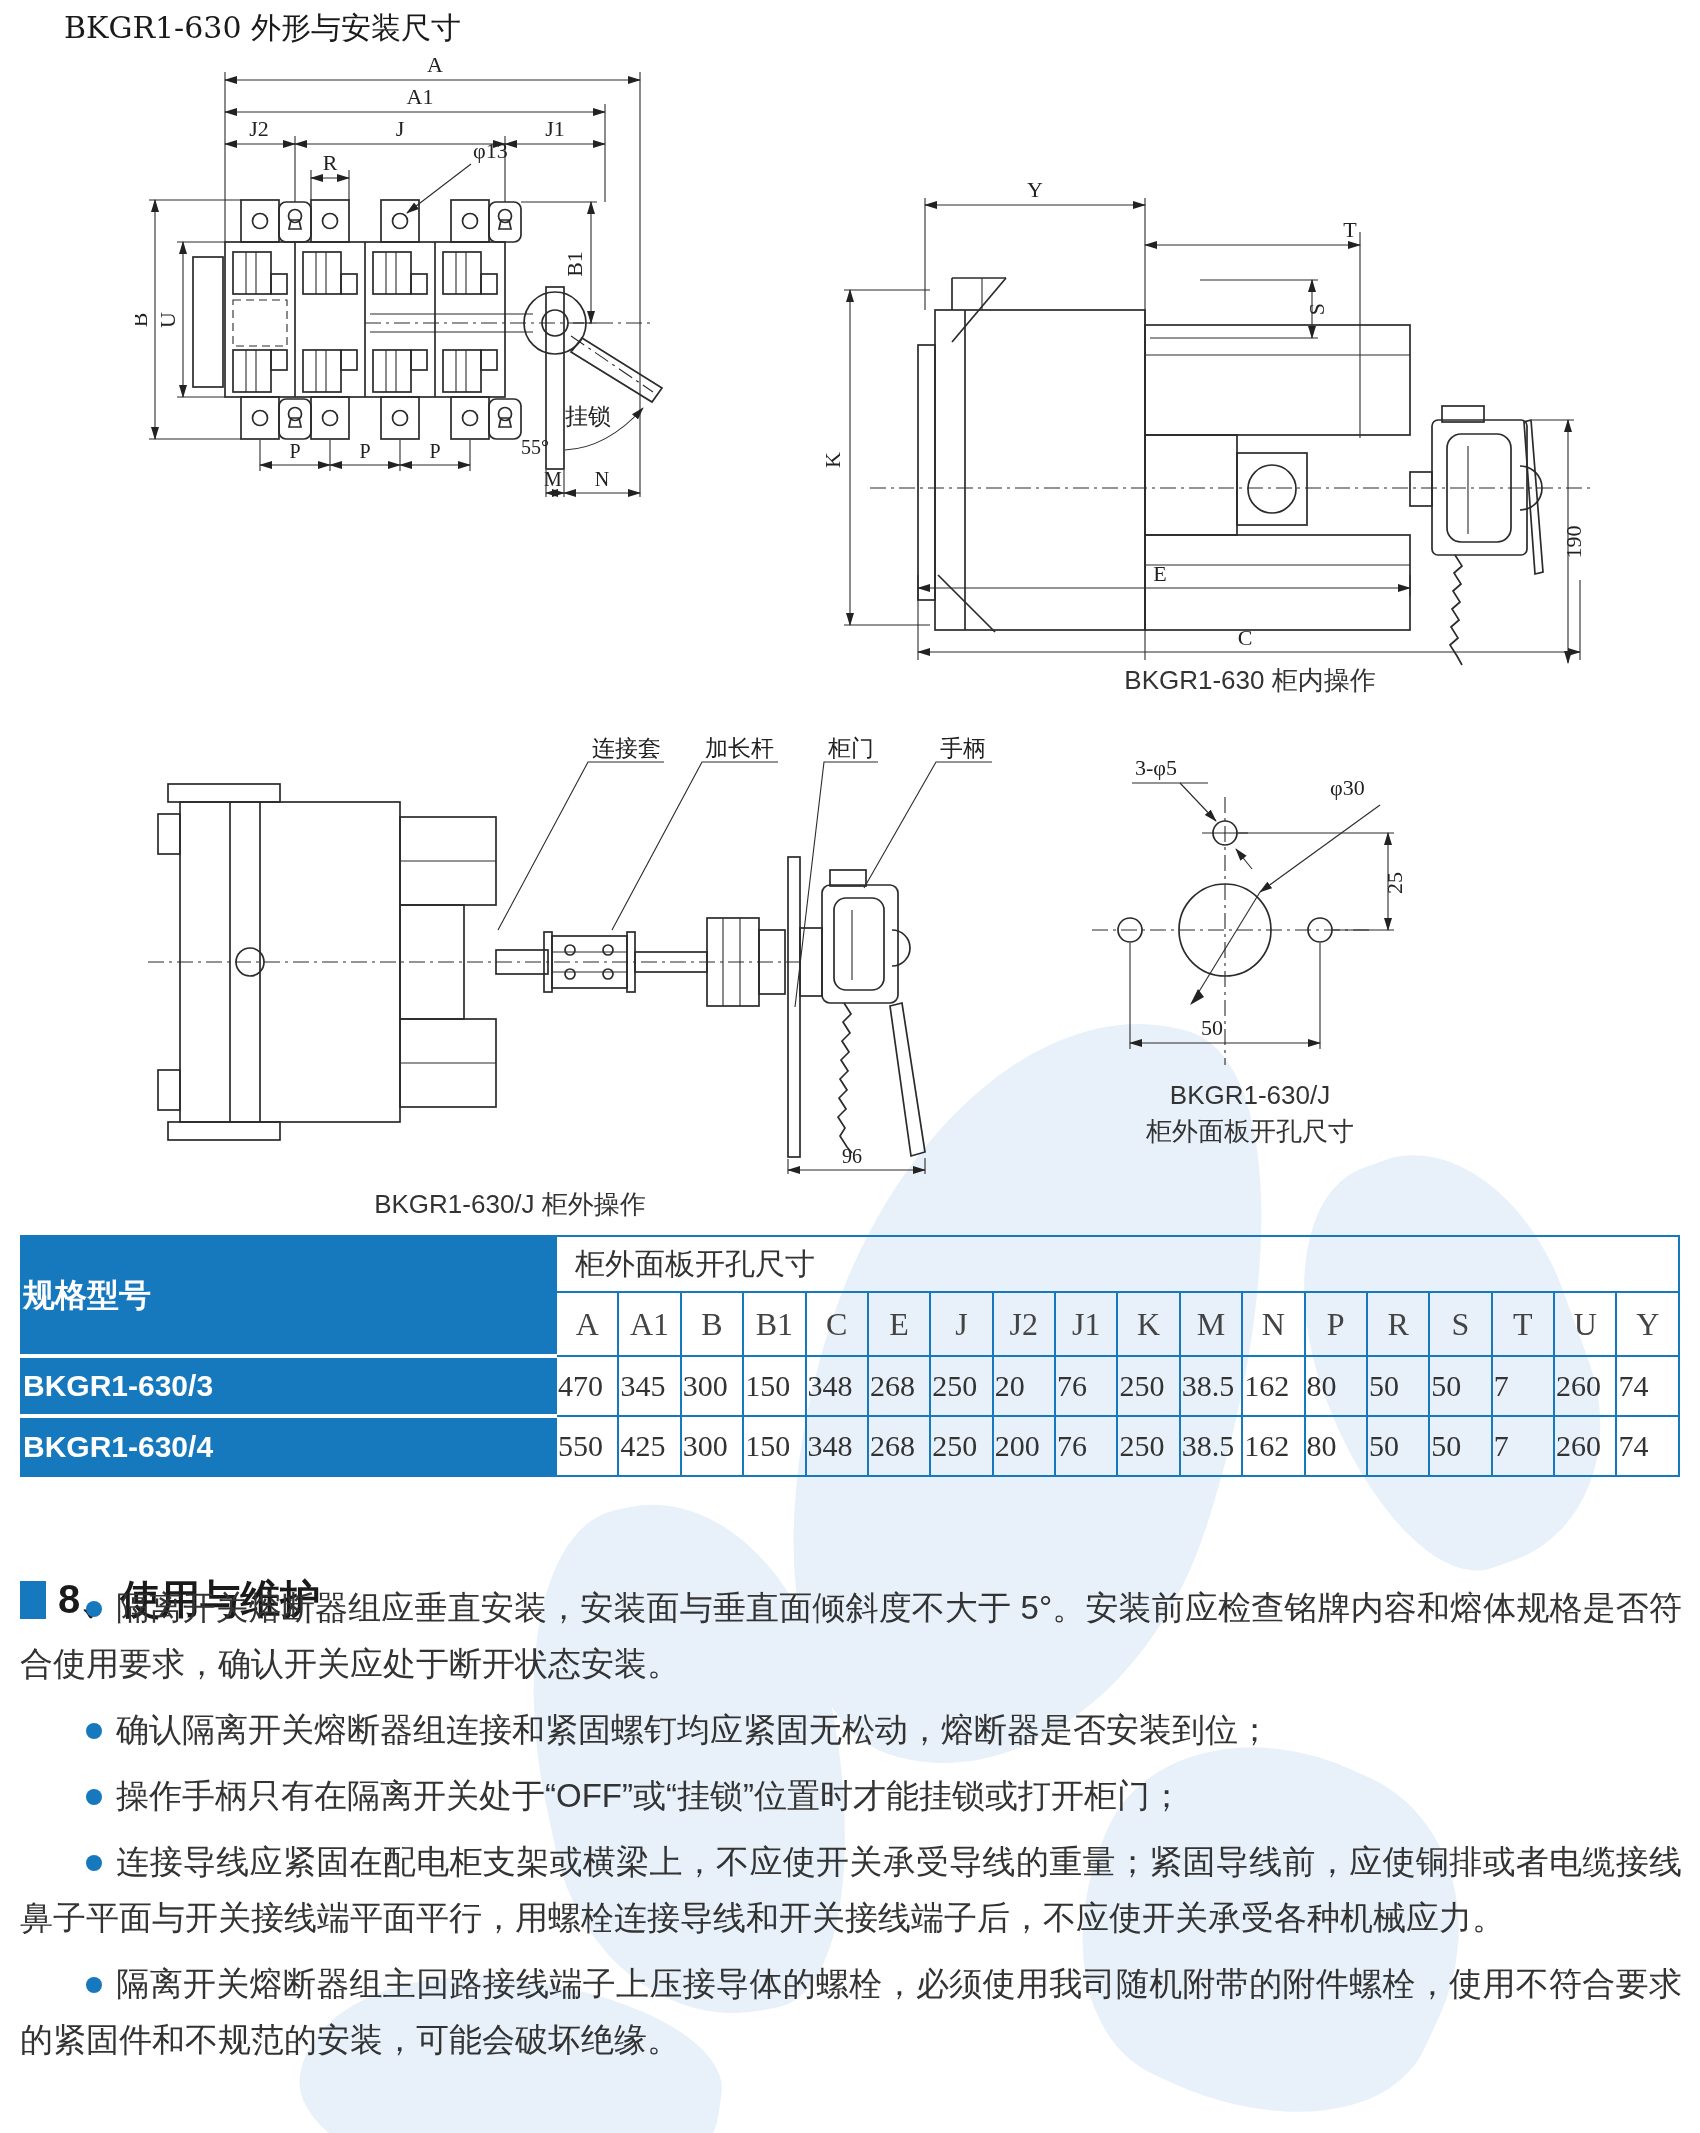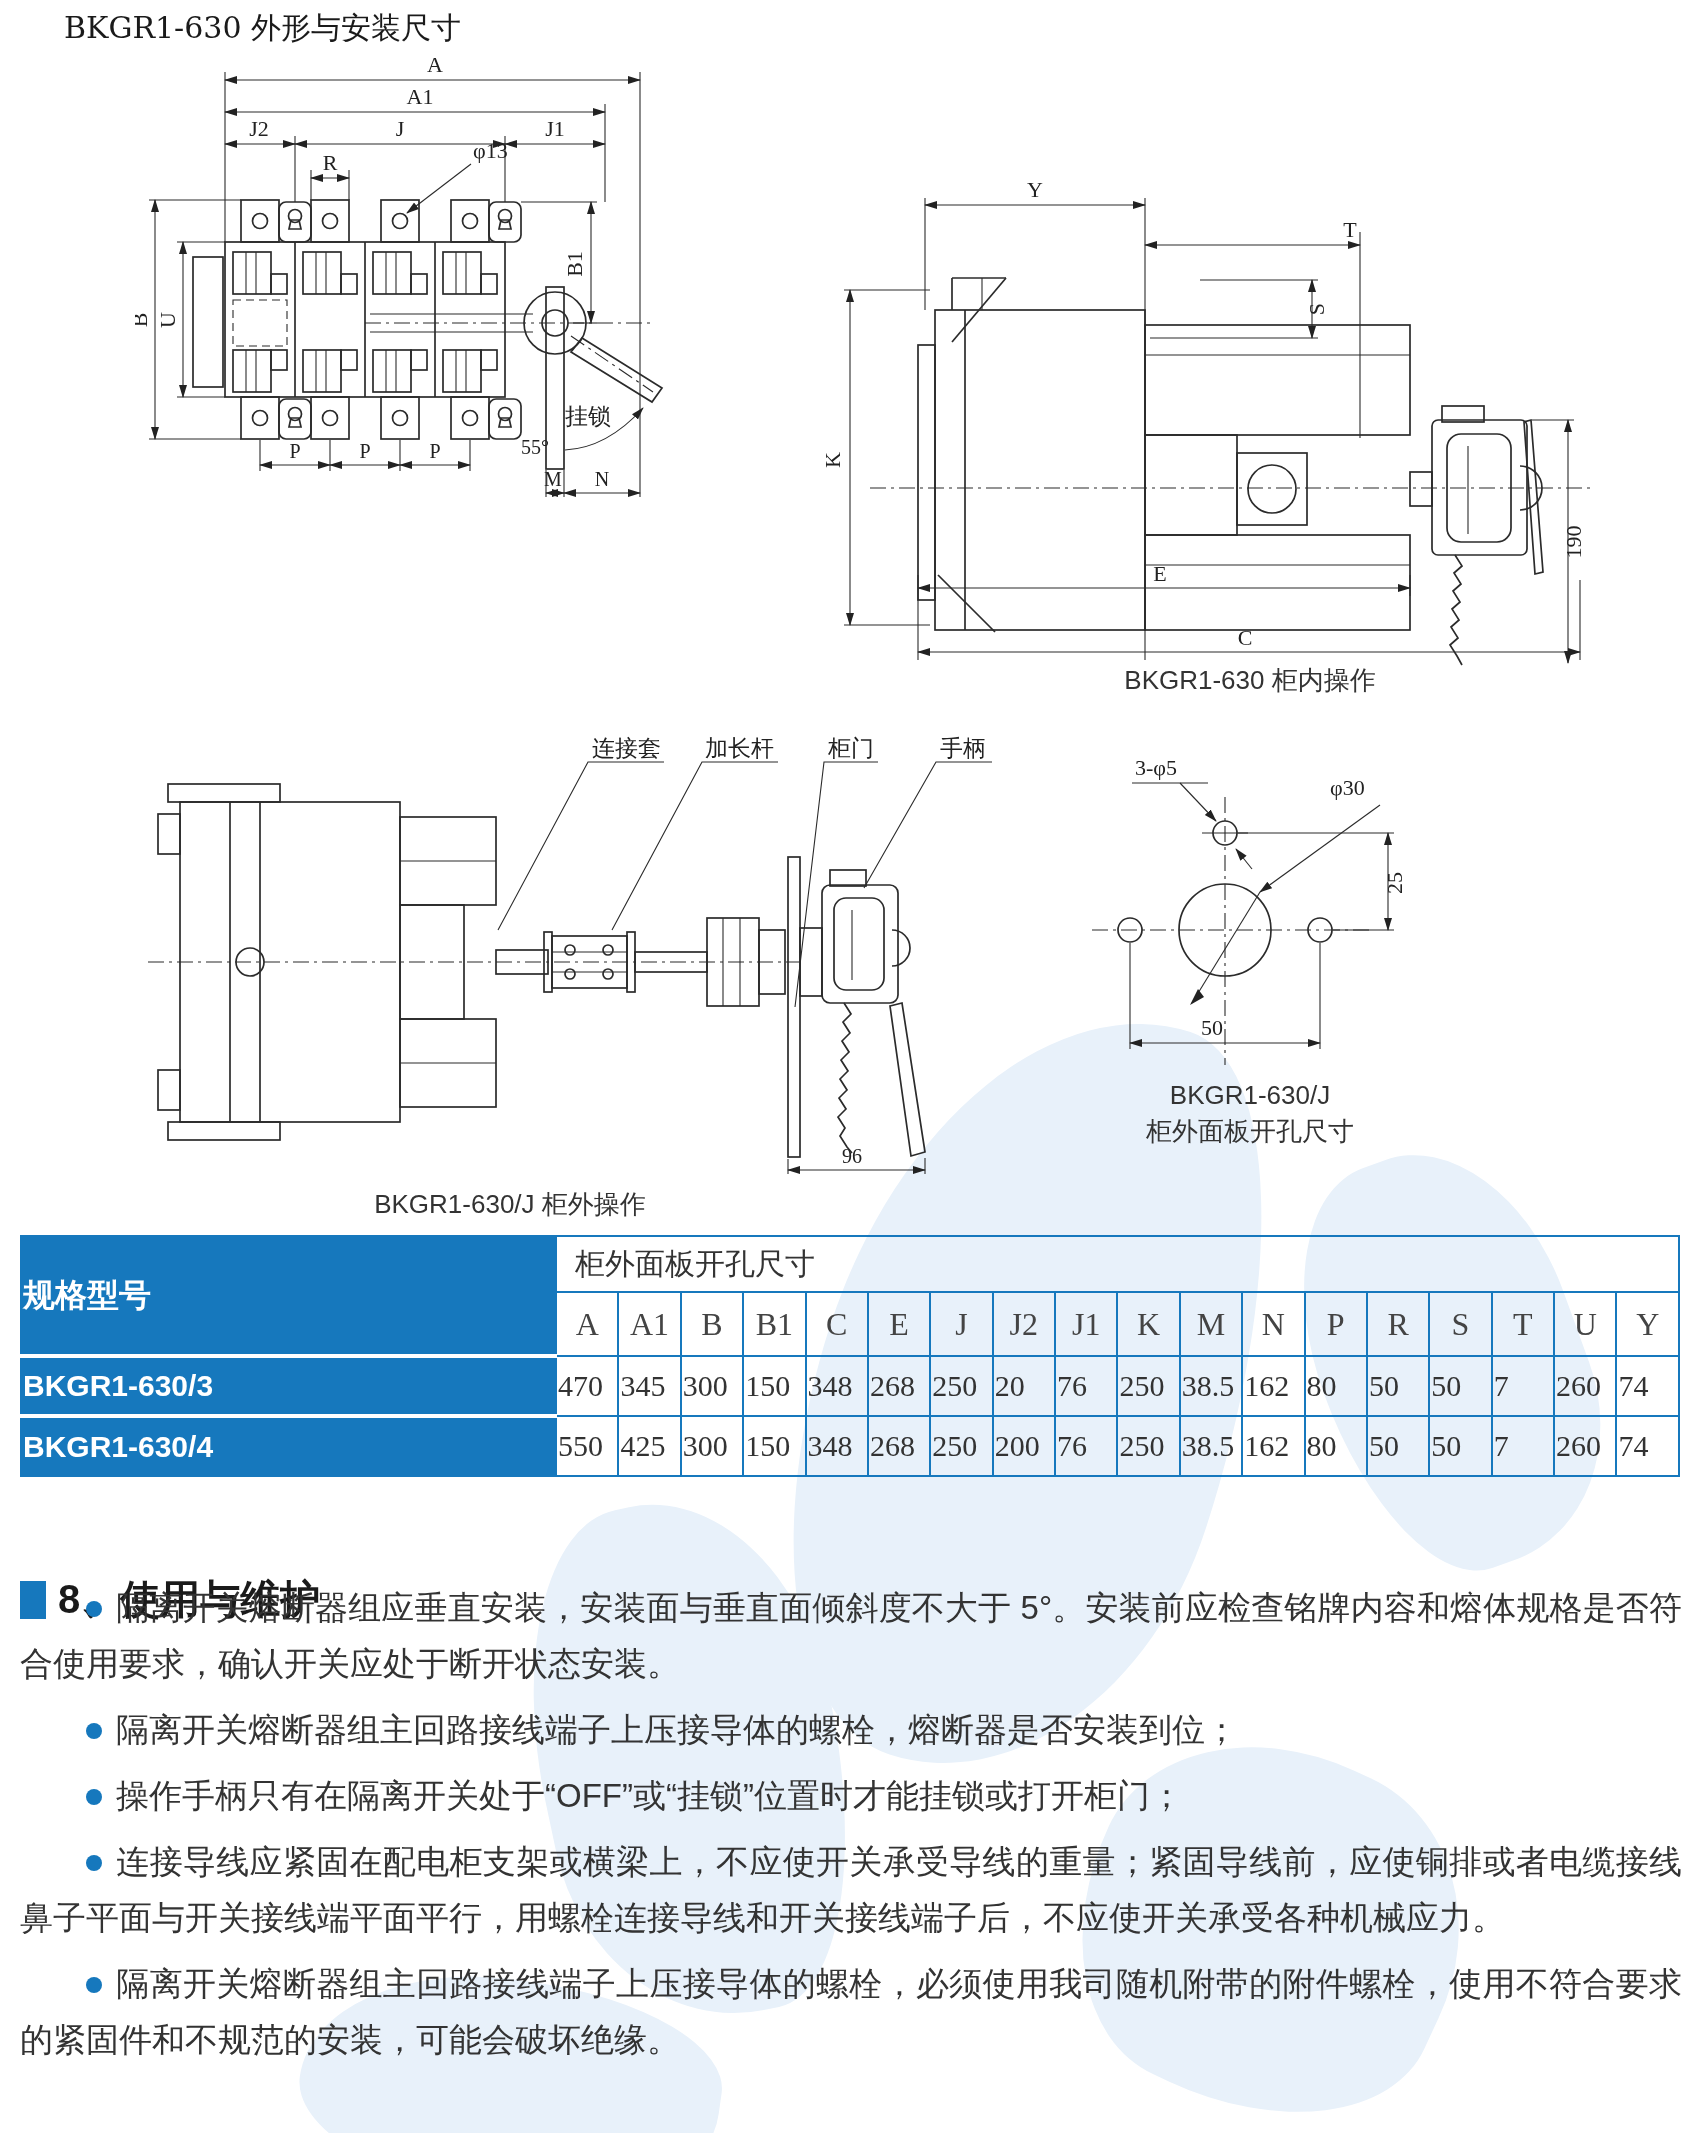--- a/index.html
+++ b/index.html
@@ -442,19 +442,19 @@
       </table>
   </div>
 
   <div class="sec-head">
     <span class="sq"></span>
     <span class="sec-title">8、使用与维护</span>
   </div>
 
   <div class="paras">
     <p><span class="dot"></span><span>隔离开关熔断器组应垂直安装，安装面与垂直面倾斜度不大于 5°。安装前应检查铭牌内容和熔体规格是否符合使用要求，确认开关应处于断开状态安装。</span></p>
-    <p><span class="dot"></span><span>隔离开关熔断器组主回路接线端子上压接导体的螺栓，熔断器是否安装到位；</span></p>
+    <p><span class="dot"></span><span>确认隔离开关熔断器组连接和紧固螺钉均应紧固无松动，熔断器是否安装到位；</span></p>
     <p><span class="dot"></span><span>操作手柄只有在隔离开关处于“OFF”或“挂锁”位置时才能挂锁或打开柜门；</span></p>
     <p><span class="dot"></span><span>连接导线应紧固在配电柜支架或横梁上，不应使开关承受导线的重量；紧固导线前，应使铜排或者电缆接线鼻子平面与开关接线端平面平行，用螺栓连接导线和开关接线端子后，不应使开关承受各种机械应力。</span></p>
     <p><span class="dot"></span><span>隔离开关熔断器组主回路接线端子上压接导体的螺栓，必须使用我司随机附带的附件螺栓，使用不符合要求的紧固件和不规范的安装，可能会破坏绝缘。</span></p>
   </div>
 
 </div>
 
 </body></html>

